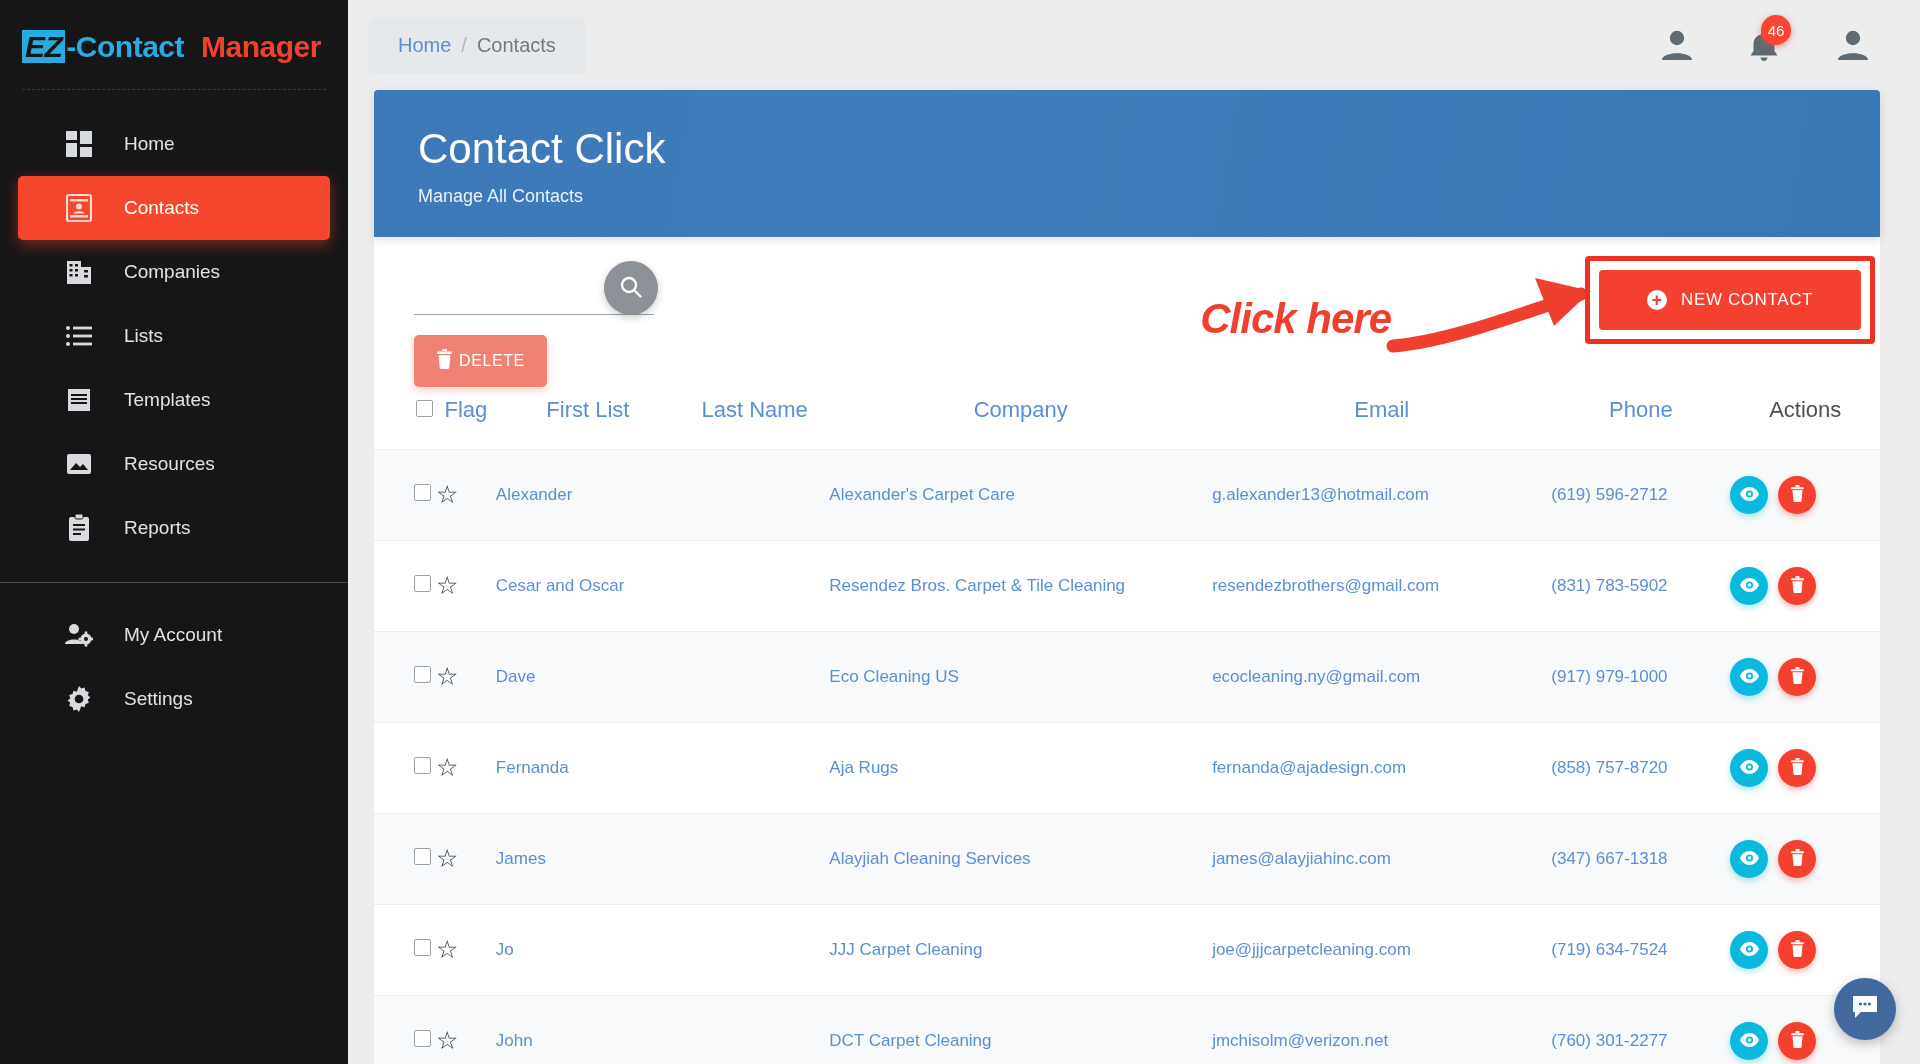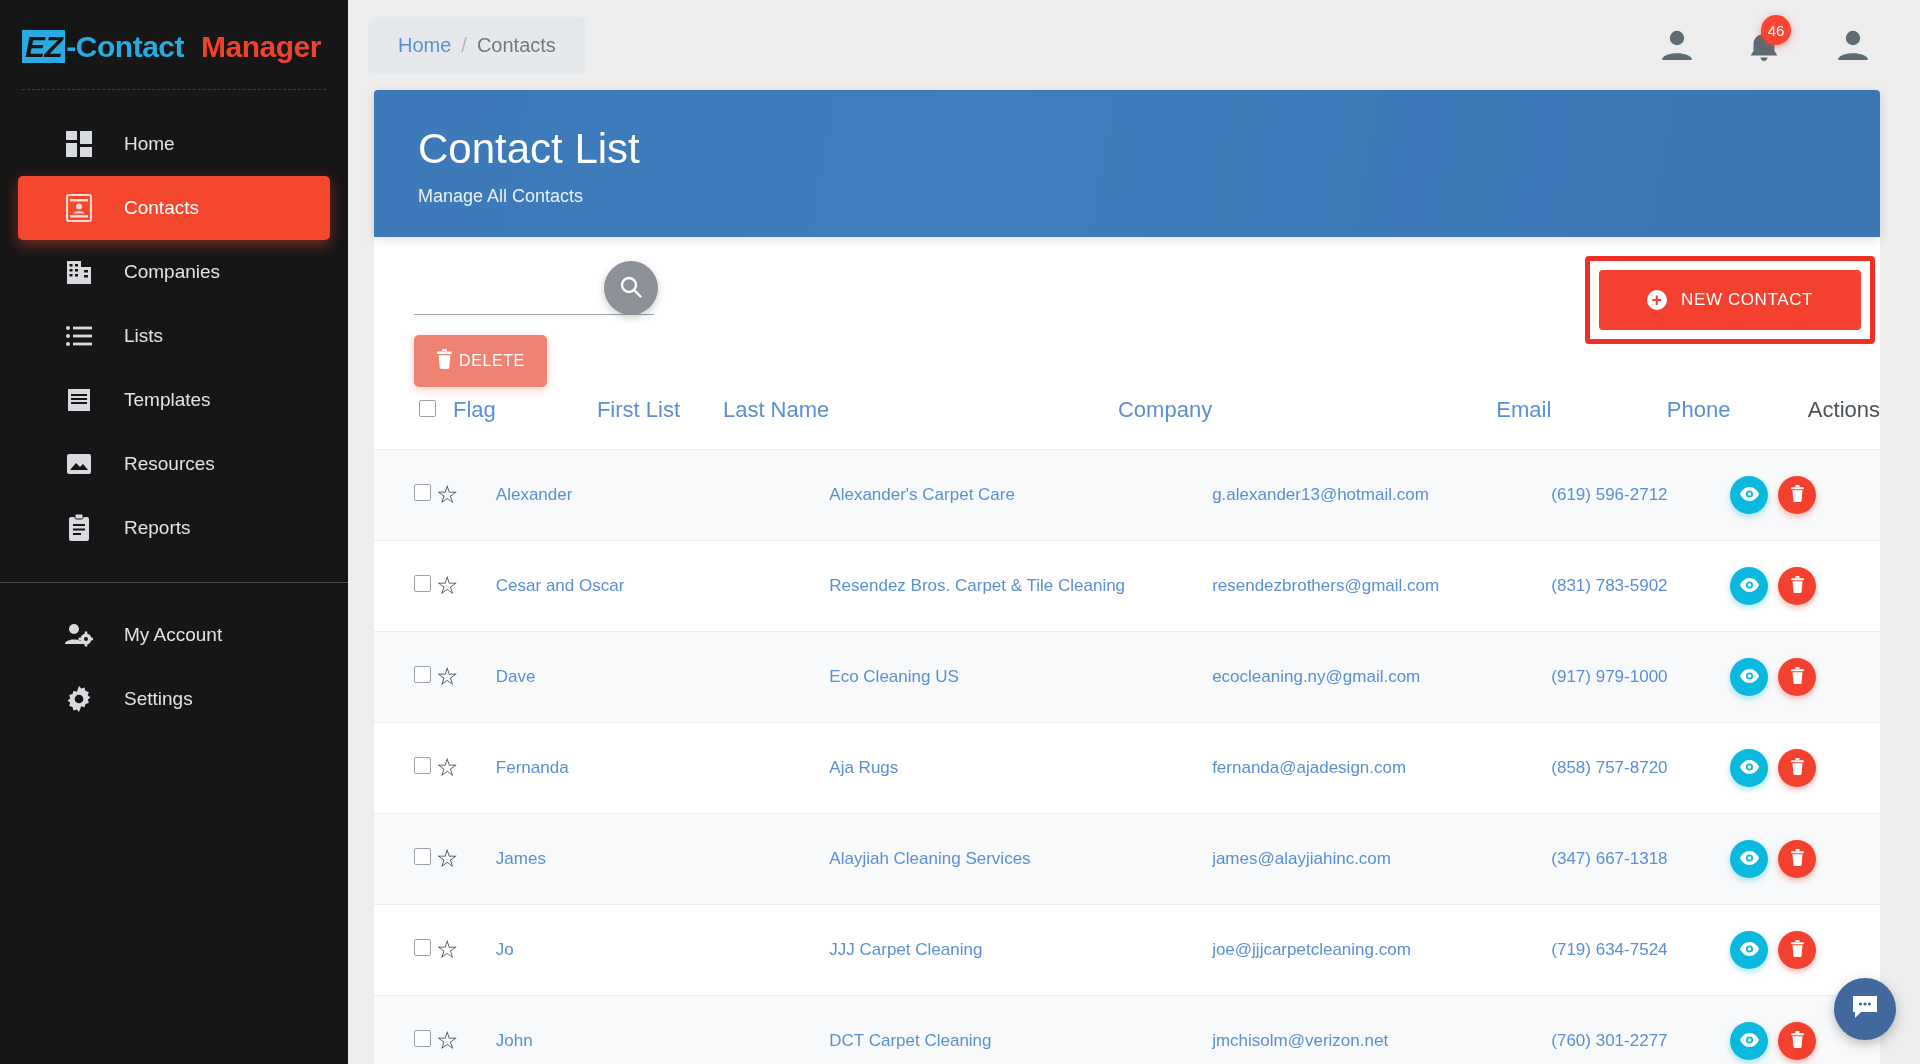--- a/index.html
+++ b/index.html
@@ -210,21 +210,21 @@
   .plus-circle {
     width: 20px; height: 20px; border-radius: 50%;
     background: #fff; color: #f4402e;
     display: flex; align-items: center; justify-content: center;
     font-size: 18px; font-weight: bold; line-height: 1;
   }
 
   
   table.contacts { width: 100%; border-collapse: collapse; }
   table.contacts th {
-    text-align: right;
+    text-align: center;
     font-weight: 400;
     font-size: 22px;
     color: #5b8fd4;
     padding: 10px 0 26px 0;
   }
   table.contacts th.col-actions { color: #4a5157; }
   table.contacts td {
     font-size: 17px;
     color: #5b8fd4;
     padding: 26px 0;
@@ -436,21 +436,21 @@
               <circle cx="17" cy="10" r="7.2"></circle>
               <path d="M2 32c0-9 30-9 30 0z"></path>
             </svg>
         </span>
       </div>
     </div>
 
     <div class="content">
 
       <div class="page-header">
-        <div class="page-title">Contact List</div>
+        <div class="page-title">Contact Click</div>
         <div class="page-sub">Manage All Contacts</div>
       </div>
 
       <div class="panel">
 
         <div class="toolbar">
           <div class="searchwrap">
             <input class="search-input" type="text" placeholder="" style="">
             <button class="search-btn">
               <span>
@@ -466,20 +466,29 @@
             <span>
               <svg width="17" height="20" viewBox="0 0 17 20">
                   <rect x="1" y="2.5" width="15" height="2.6" rx="1"></rect>
                   <rect x="6" y="0" width="5" height="2.3" rx="1"></rect>
                   <path d="M2.6 6.2h11.8l-1.1 12.4a1.5 1.5 0 01-1.5 1.4H5.2a1.5 1.5 0 01-1.5-1.4z"></path>
                 </svg>
             </span>
             <span>DELETE</span>
           </button>
 
+          <div class="annotation">
+            <span class="annotation-text">Click here</span>
+            <span class="arrow-svg">
+              <svg width="250" height="90" viewBox="0 0 250 90">
+                <path d="M8 74 C 60 70, 130 44, 196 22" stroke="#f03e2f" stroke-width="13" fill="none" stroke-linecap="round"></path>
+                <path d="M150 6 L206 19 L169 54 Z" fill="#f03e2f"></path>
+              </svg>
+            </span>
+          </div>
 
           <div class="newbtn-highlight">
             <button class="new-btn">
               <span class="plus-circle">+</span>
               <span>NEW CONTACT</span>
             </button>
           </div>
         </div>
 
         <table class="contacts">

